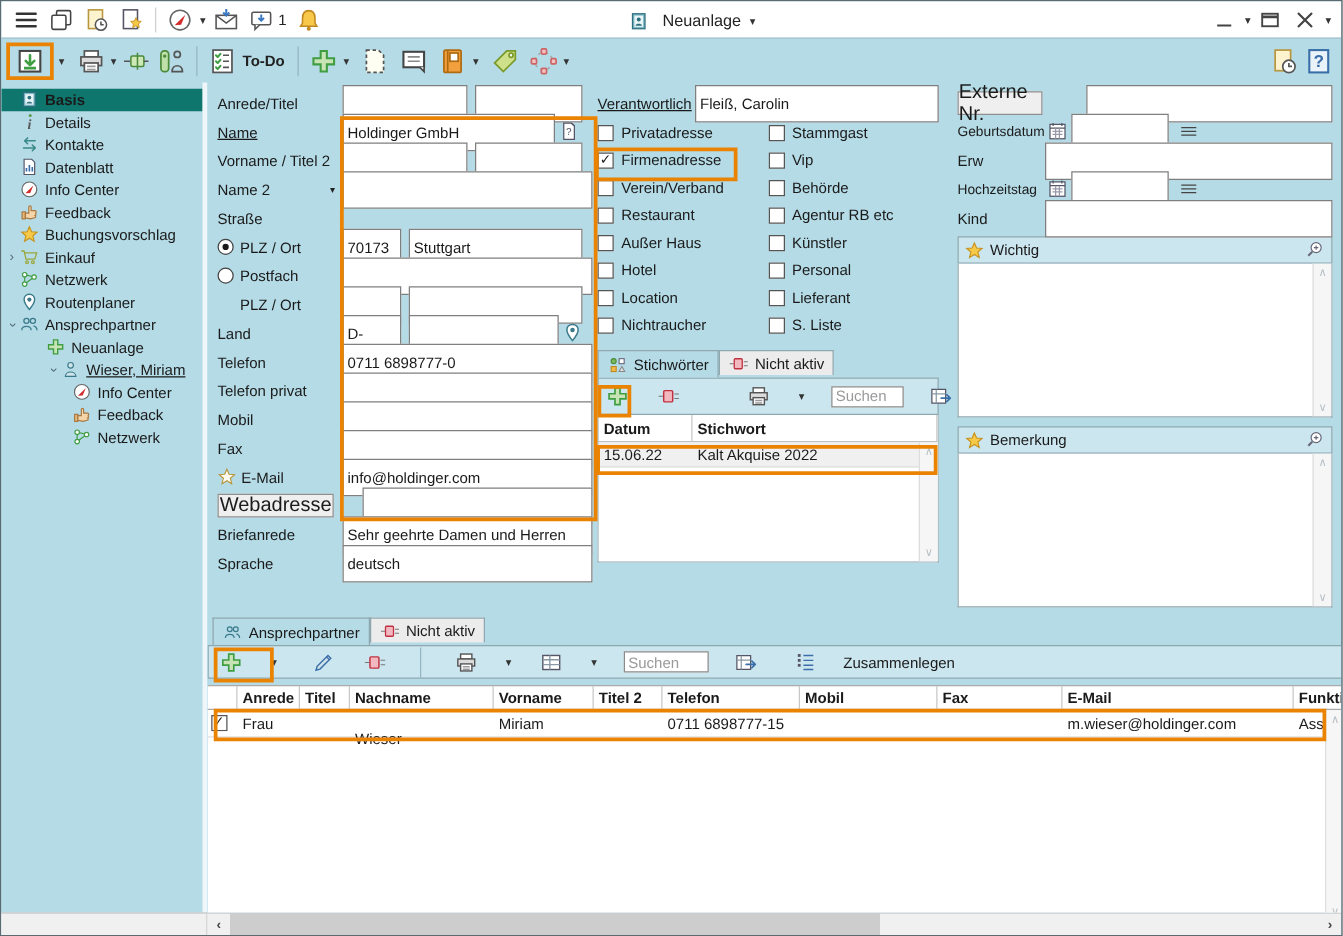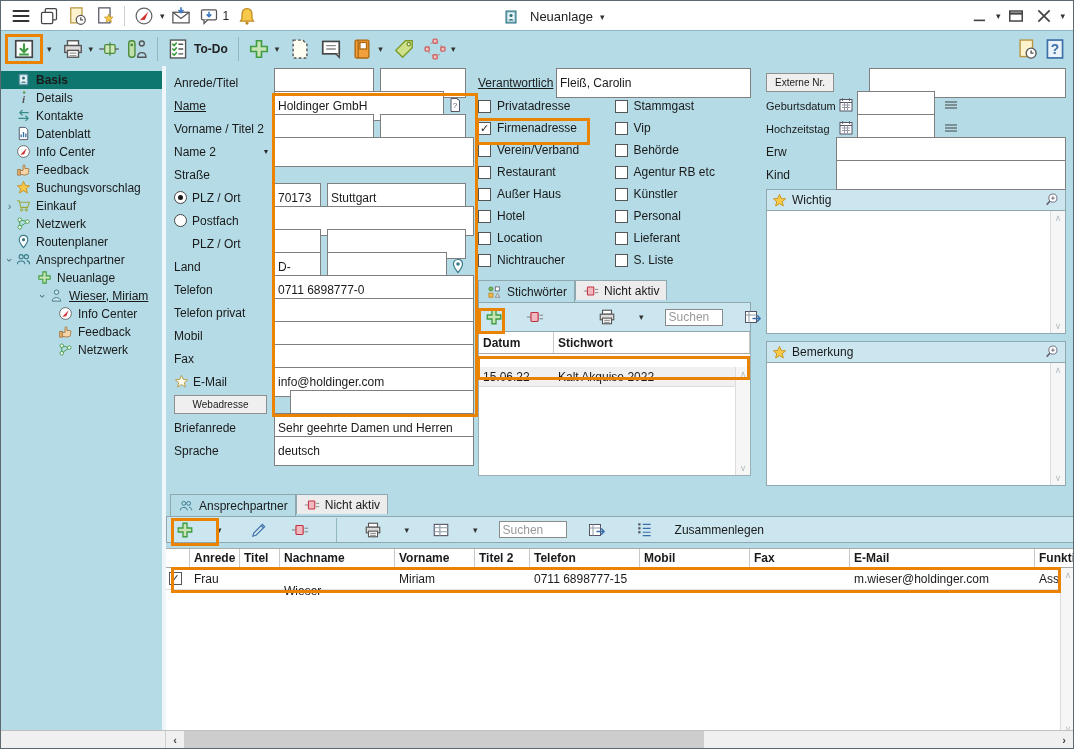--- a/index.html
+++ b/index.html
@@ -48,21 +48,21 @@
   .col { position:absolute; }
   .form-left  { left:8px;   top:8px; width:300px; }
   .form-mid   { left:312px; top:8px; width:273px; }
   .form-right { left:600px; top:8px; width:300px; }
   .row { display:flex; align-items:center; height:17px; margin-bottom:6px; }
   .lbl { width:100px; flex:none; display:flex; align-items:center; white-space:nowrap; overflow:visible; }
   .lbl.u { text-decoration:underline; }
   .lblcaret { font-size:8px; color:#222; margin-left:auto; margin-right:6px; }
   .lblcaret::after { content:"▾"; }
   .inp { border:1px solid #7f7f7f; background:#fff; height:30px; padding:0 3px; display:flex; align-items:center; white-space:nowrap; overflow:hidden; font-size:12px; }
-  .btn { border:1px solid #8f8f8f; background:#efefef; height:19px; display:flex; align-items:center; justify-content:center; font-size:10px; cursor:default; }
+  .btn { border:1px solid #8f8f8f; background:#efefef; height:19px; display:flex; align-items:center; justify-content:center; font-size:16px; cursor:default; }
   .radio { width:13px; height:13px; border:1px solid #444; border-radius:50%; background:#fff; margin-right:5px; flex:none; position:relative; }
   .radio.sel::after { content:""; position:absolute; left:3px; top:3px; width:5px; height:5px; border-radius:50%; background:#1a1a1a; }
   .ficon { width:17px; height:17px; display:inline-flex; margin-left:3px; flex:none; }
   .ficon svg { width:16px; height:16px; }
 
   
   .cb-grid { display:grid; grid-template-columns:1fr 1fr; grid-auto-rows:22px; margin-top:2px; }
   .cbrow { display:flex; align-items:center; }
   .cb { width:13px; height:13px; border:1px solid #555; background:#fff; margin-right:6px; flex:none; display:flex; align-items:center; justify-content:center; font-size:11px; line-height:11px; }
   .cb.checked::after { content:"✓"; color:#222; }
@@ -75,21 +75,21 @@
   .tab.active { background:#b4dbe6; position:relative; z-index:2; }
   .tab.inactive { background:#ececec; height:20px; }
   .mini-toolbar { background:#cbe6ef; border:1px solid #8fa8b0; display:flex; align-items:center; padding:0 4px; gap:19px; }
   .mini-toolbar .tbi { width:20px; height:20px; margin:0 1px; }
   .mini-toolbar .tbi svg { width:18px; height:18px; }
   .search { width:58px; height:17px; border:1px solid #8a8a8a; font:12px "Liberation Sans",sans-serif; padding:0 3px; color:#444; background:#fff; }
   .search::placeholder { color:#9a9a9a; }
   .mini-label { font-size:12px; white-space:nowrap; }
 
   
-  .mtable { margin-top:0; height:144px; display:flex; flex-direction:column; border:1px solid #9ab0b8; border-top:none; background:#fff;gap:13px; }
+  .mtable { margin-top:0; height:118px; display:flex; flex-direction:column; border:1px solid #9ab0b8; border-top:none; background:#fff; }
   .mhead { height:22px; display:flex; align-items:center; background:#fff; border-bottom:1px solid #aaa; font-weight:bold; }
   .mhead span { padding:0 4px; border-right:1px solid #c8c8c8; height:100%; display:flex; align-items:center; }
   .mbody { flex:1; position:relative; background:#fff; }
   .strow { height:20px; display:flex; align-items:center; background:#f0f0f0; border-bottom:1px solid #ddd; }
   .strow span { padding:0 4px; white-space:nowrap; overflow:hidden; }
   .vscroll { position:absolute; right:0; top:0; bottom:0; width:15px; background:#f6f6f6; border-left:1px solid #ddd; display:flex; flex-direction:column; justify-content:space-between; align-items:center; color:#b5bfc4; font-size:9px; padding:2px 0; }
 
   
   .panel-header { height:22px; background:#cbe6ef; border:1px solid #8fa8b0; display:flex; align-items:center; padding:0 5px; gap:5px; }
   .panel-body { height:123px; background:#fff; border:1px solid #8fa8b0; border-top:none; position:relative; }
@@ -757,39 +757,39 @@
               </svg>
             </span>
             <div class="inp" style="width:78px"></div>
             <span class="ficon" style="margin-left:8px">
               <svg viewBox="0 0 16 16" stroke="#444">
                 <path d="M2 5h12M2 8h12M2 11h12"></path>
               </svg>
             </span>
           </div>
         <div class="row">
+            <span class="lbl" style="width:70px">Erw</span>
+            <div class="inp" style="flex:1"></div>
+          </div>
+        <div class="row">
             <span class="lbl" style="width:72px;font-size:11px">Hochzeitstag</span>
             <span class="ficon" style="margin:0 2px 0 0">
               <svg viewBox="0 0 16 16">
                 <rect x="2" y="2.5" width="12" height="11.5" fill="#fff" stroke="#556"></rect>
                 <path d="M2 5.5h12" stroke="#556"></path>
                 <path d="M4.5 1.3v2.5M11.5 1.3v2.5" stroke="#556"></path>
                 <path d="M4 8h8M4 10.5h8M6.5 5.5v8.5M9.5 5.5v8.5" stroke="#99a"></path>
               </svg>
             </span>
             <div class="inp" style="width:78px"></div>
             <span class="ficon" style="margin-left:8px">
               <svg viewBox="0 0 16 16" stroke="#444">
                 <path d="M2 5h12M2 8h12M2 11h12"></path>
               </svg>
             </span>
-          </div>
-        <div class="row">
-            <span class="lbl" style="width:70px">Erw</span>
-            <div class="inp" style="flex:1"></div>
           </div>
         <div class="row">
             <span class="lbl" style="width:70px">Kind</span>
             <div class="inp" style="flex:1"></div>
           </div>
 
         <div class="panel-header">
           <span class="star14">
               <svg viewBox="0 0 16 16">
                 <path d="M8 1.5 9.9 5.8 14.5 6.2 11 9.2 12.1 13.8 8 11.3 3.9 13.8 5 9.2 1.5 6.2 6.1 5.8Z" fill="#f7c948" stroke="#c69320"></path>

